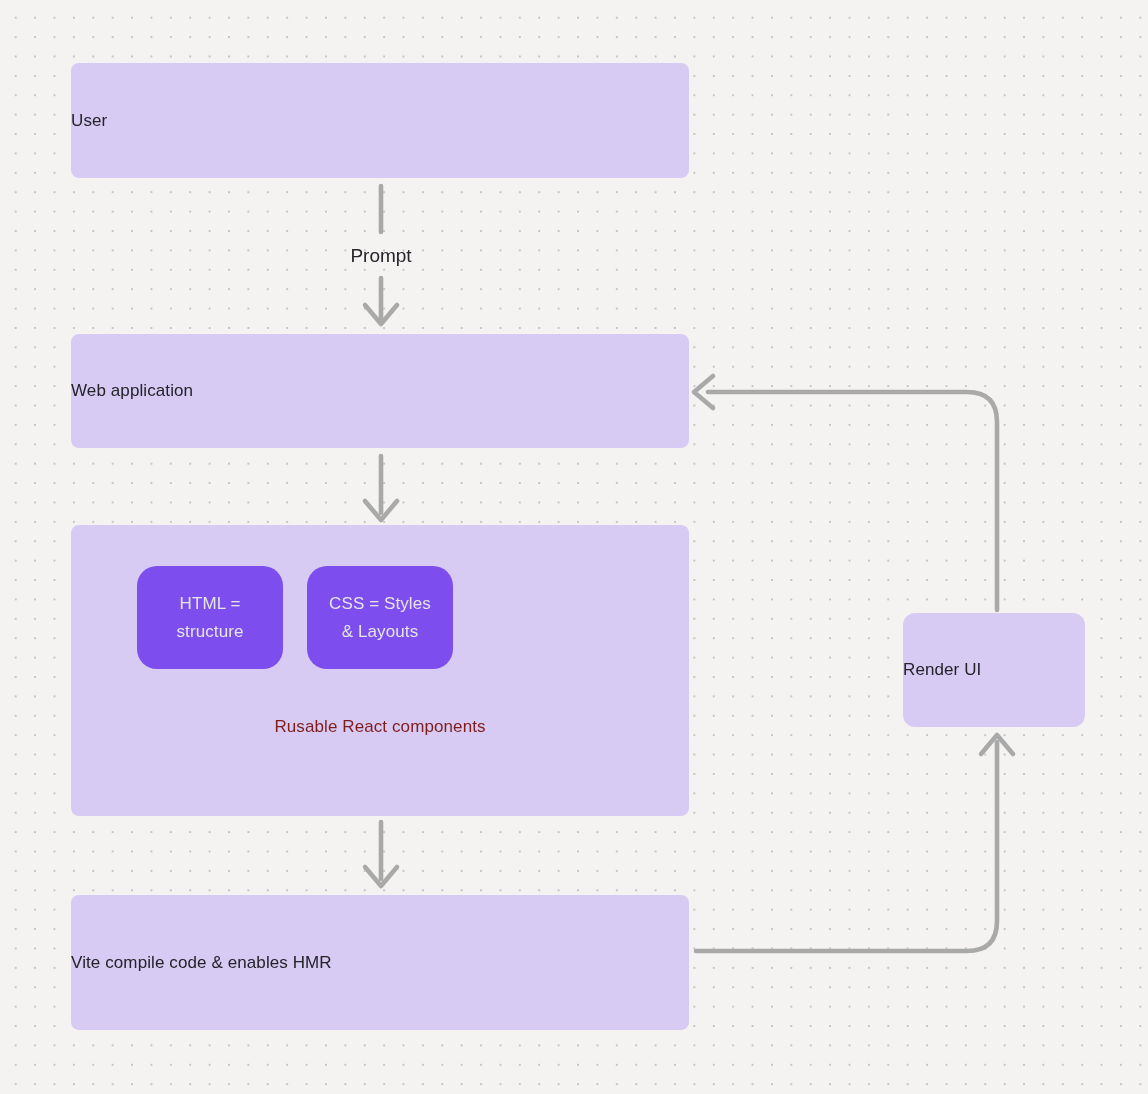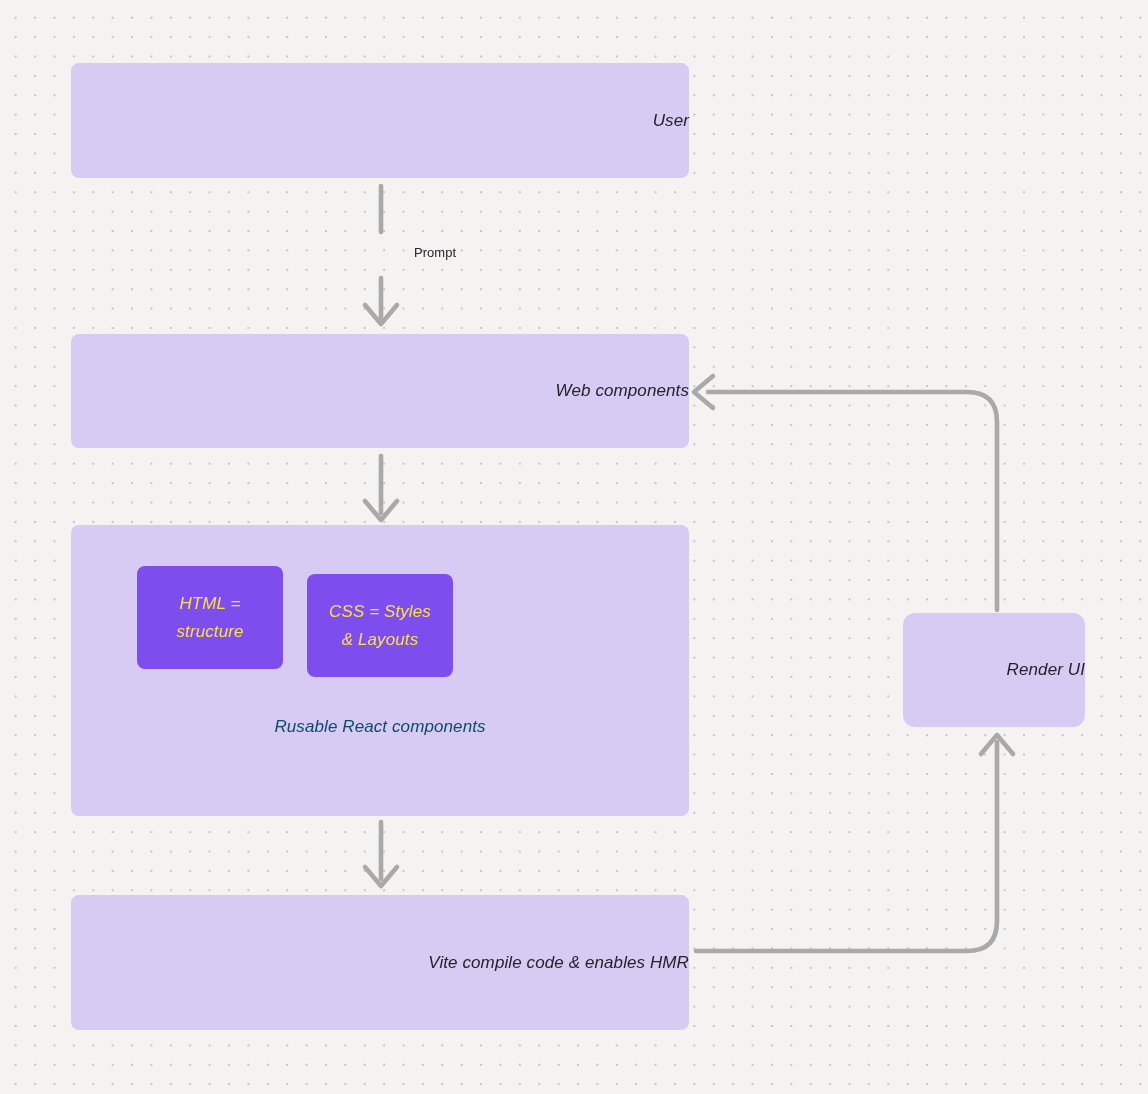--- a/index.html
+++ b/index.html
@@ -29,75 +29,74 @@
     stroke-width: 4.6;
     stroke-linecap: round;
     stroke-linejoin: round;
   }
   .node {
     position: absolute;
     background: #d7cbf4;
     border-radius: 8px;
     display: flex;
     align-items: center;
-    justify-content: flex-end;
+    justify-content: flex-start;
     color: #232329;
     font-size: 17px;
     font-weight: 400;
     letter-spacing: 0.1px;
-    font-style: italic;
   }
   .node-user          { left: 71px;  top: 63px;  width: 618px; height: 115px; }
   .node-web-app       { left: 71px;  top: 334px; width: 618px; height: 114px; }
   .node-group         { left: 71px;  top: 525px; width: 618px; height: 291px; display: block; }
   .node-vite          { left: 71px;  top: 895px; width: 618px; height: 135px; }
   .node-render-ui     { left: 903px; top: 613px; width: 182px; height: 114px; border-radius: 12px; }
 
   .chip {
     position: absolute;
     top: 41px;
     width: 146px;
     height: 103px;
     background: #7d4dee;
-    border-radius: 8px;
+    border-radius: 20px;
     display: flex;
     align-items: center;
     justify-content: center;
     text-align: center;
-    color: #fde047;
+    color: #e5e5e5;
     font-size: 17px;
     font-weight: 500;
     line-height: 28px;
     padding: 0 14px;
     box-sizing: border-box;
   }
   .chip-html { left: 66px; }
-  .chip-css  { left: 236px; margin-top: 8px; }
+  .chip-css  { left: 236px; }
   .chip-js   { left: 406px; }
 
   .group-caption {
     position: absolute;
     left: 0;
     top: 717px;
     width: 618px;
     text-align: center;
-    color: #0c4a6e;
+    color: #7f1d1d;
     font-size: 17px;
     font-weight: 400;
   }
   .node-group .group-caption { top: 192px; }
 
   .edge-label {
     position: absolute;
     left: 306px;
     top: 245px;
     width: 150px;
-    text-align: right;
+    text-align: center;
     color: #26252c;
-    font-size: 13px;
+    font-size: 19px;
     font-weight: 400;
   }
 </style>
 </head>
 <body>
 
 <div class="canvas">
 
   <svg class="arrows-layer" viewBox="0 0 1148 1094" xmlns="http://www.w3.org/2000/svg">
 
@@ -118,21 +117,21 @@
     <path d="M713 376 L694 392 L713 408"></path>
   </svg>
 
   <div class="node node-user">
     <span>User</span>
   </div>
 
   <div class="edge-label">Prompt</div>
 
   <div class="node node-web-app">
-    <span>Web components</span>
+    <span>Web application</span>
   </div>
 
   <div class="node node-group">
     <div class="chip chip-html">
       <span>HTML = structure</span>
     </div>
     <div class="chip chip-css">
       <span>CSS = Styles &amp; Layouts</span>
     </div>
     <div class="group-caption">Rusable React components</div>

